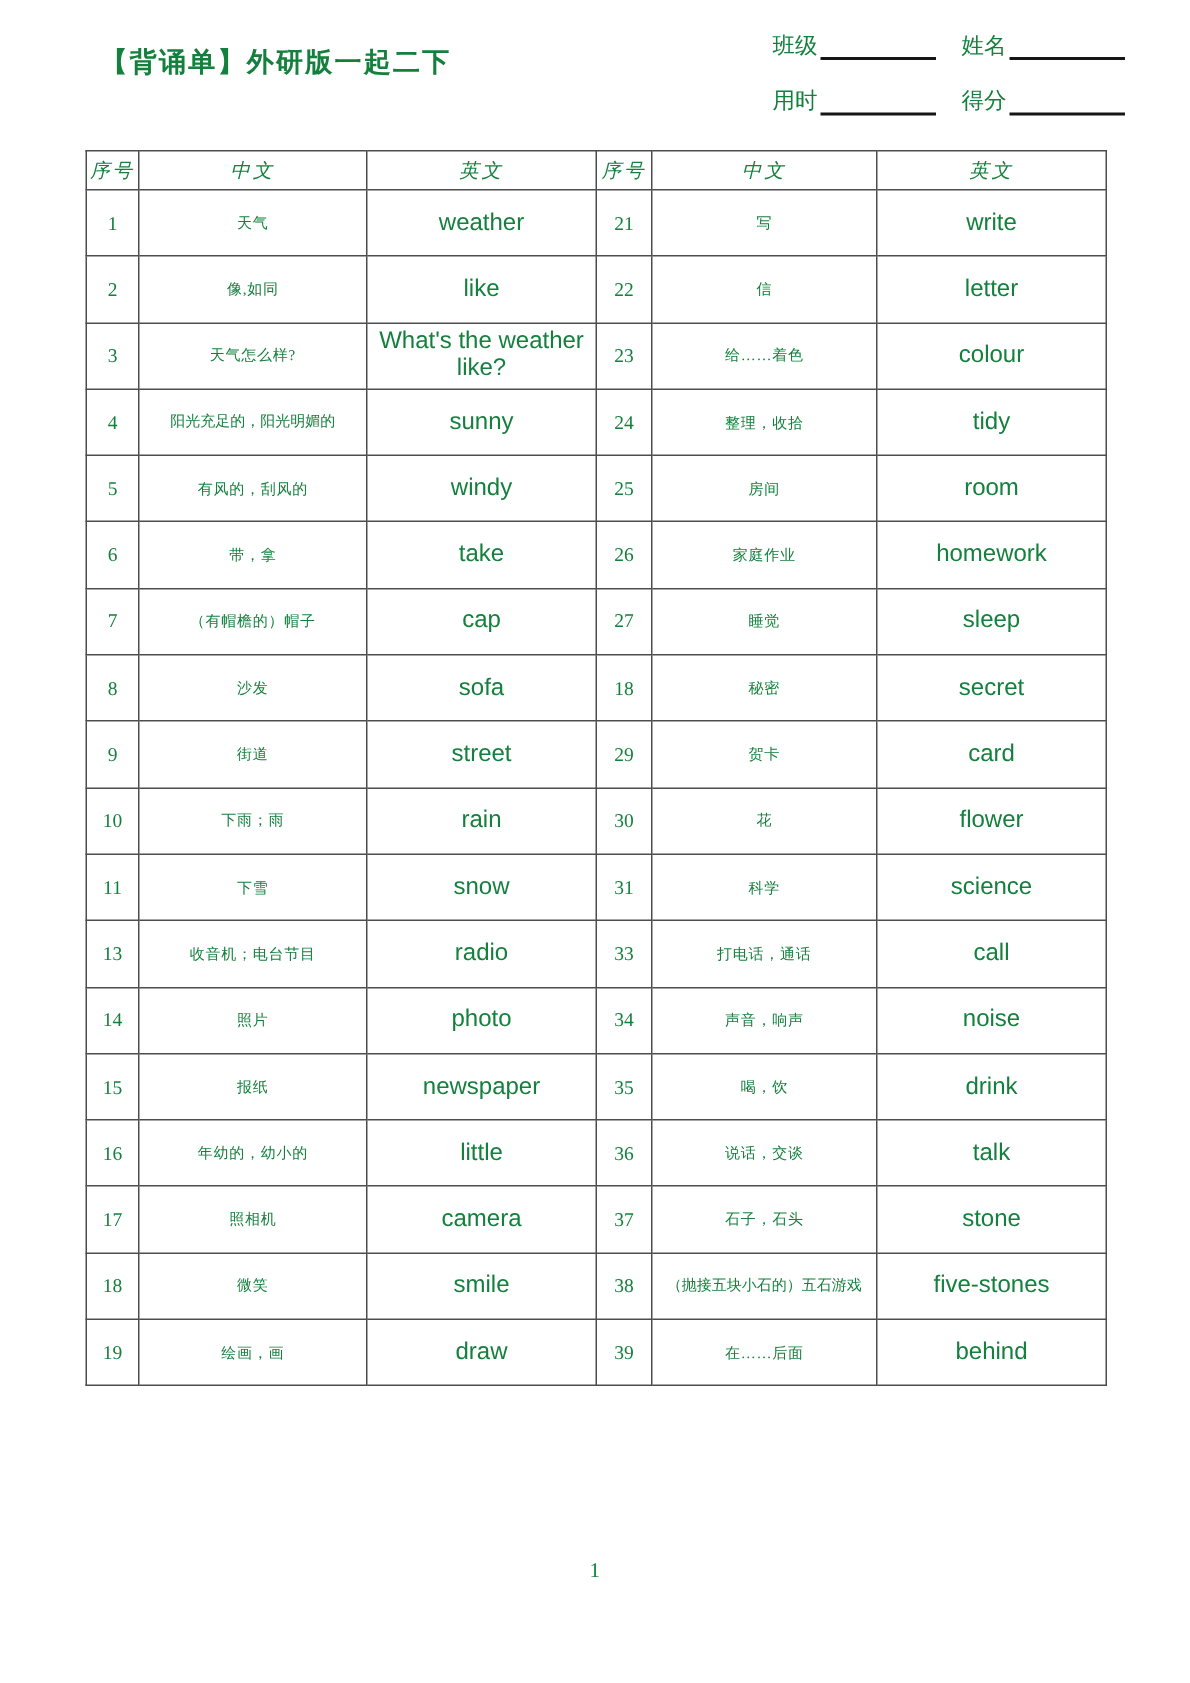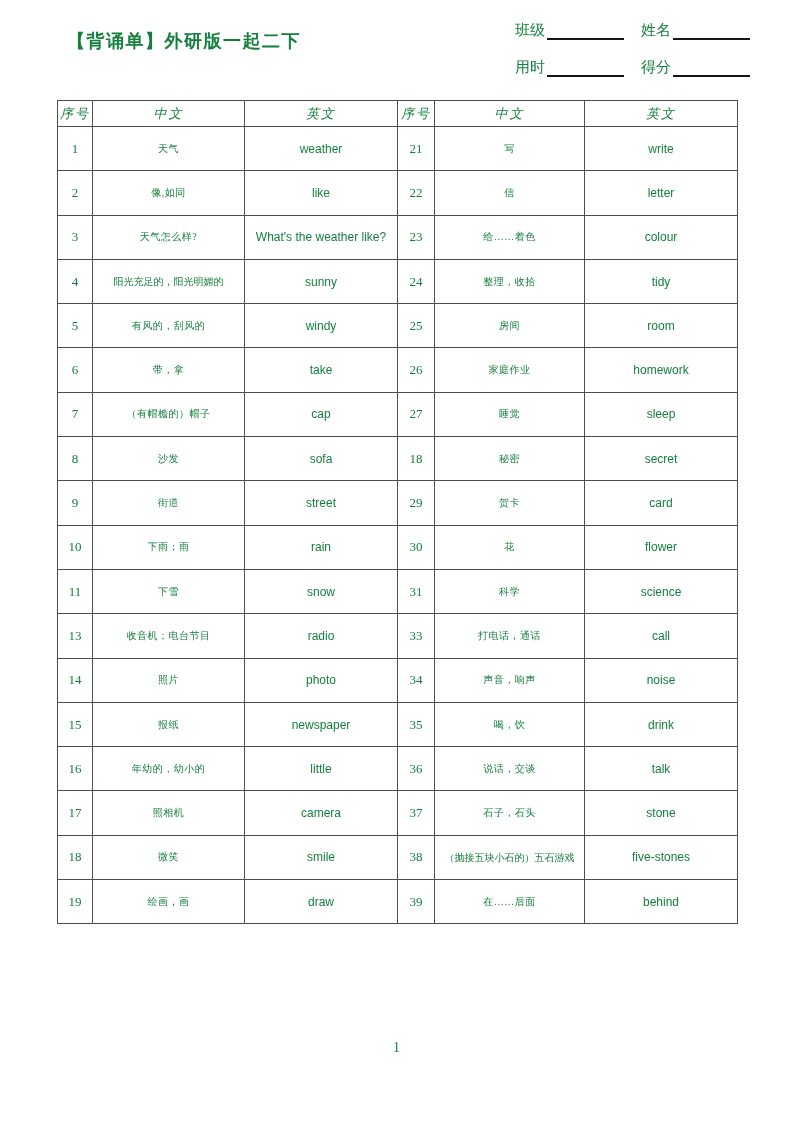--- a/index.html
+++ b/index.html
@@ -76,21 +76,21 @@
   }
   td.cn { font-size: 10px; letter-spacing: 0.5px; }
   td.cn.long {
     text-align: center;
     line-height: 1.3;
     letter-spacing: 0;
     padding: 0 1px;
   }
   td.en {
     font-family: "Liberation Sans", "DejaVu Sans", sans-serif;
-    font-size: 12px;
+    font-size: 16px;
     border-radius: 11px;
   }
   .page-number {
     position: absolute;
     top: 1040px;
     left: 0;
     width: 100%;
     text-align: center;
     font-size: 14px;
   }

